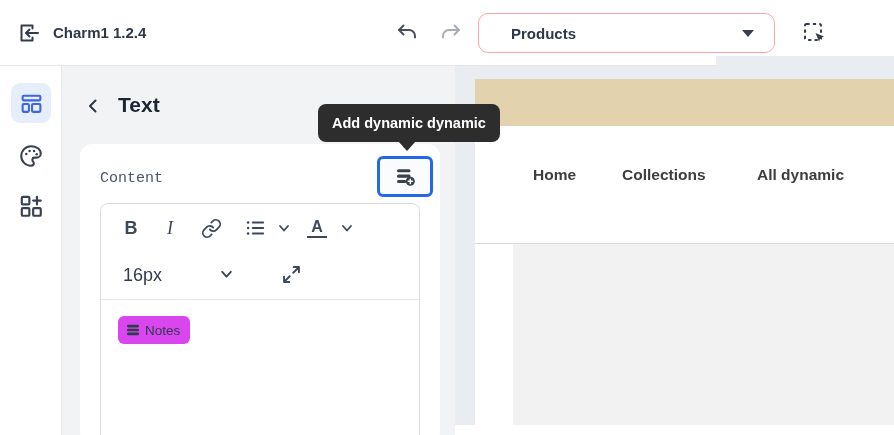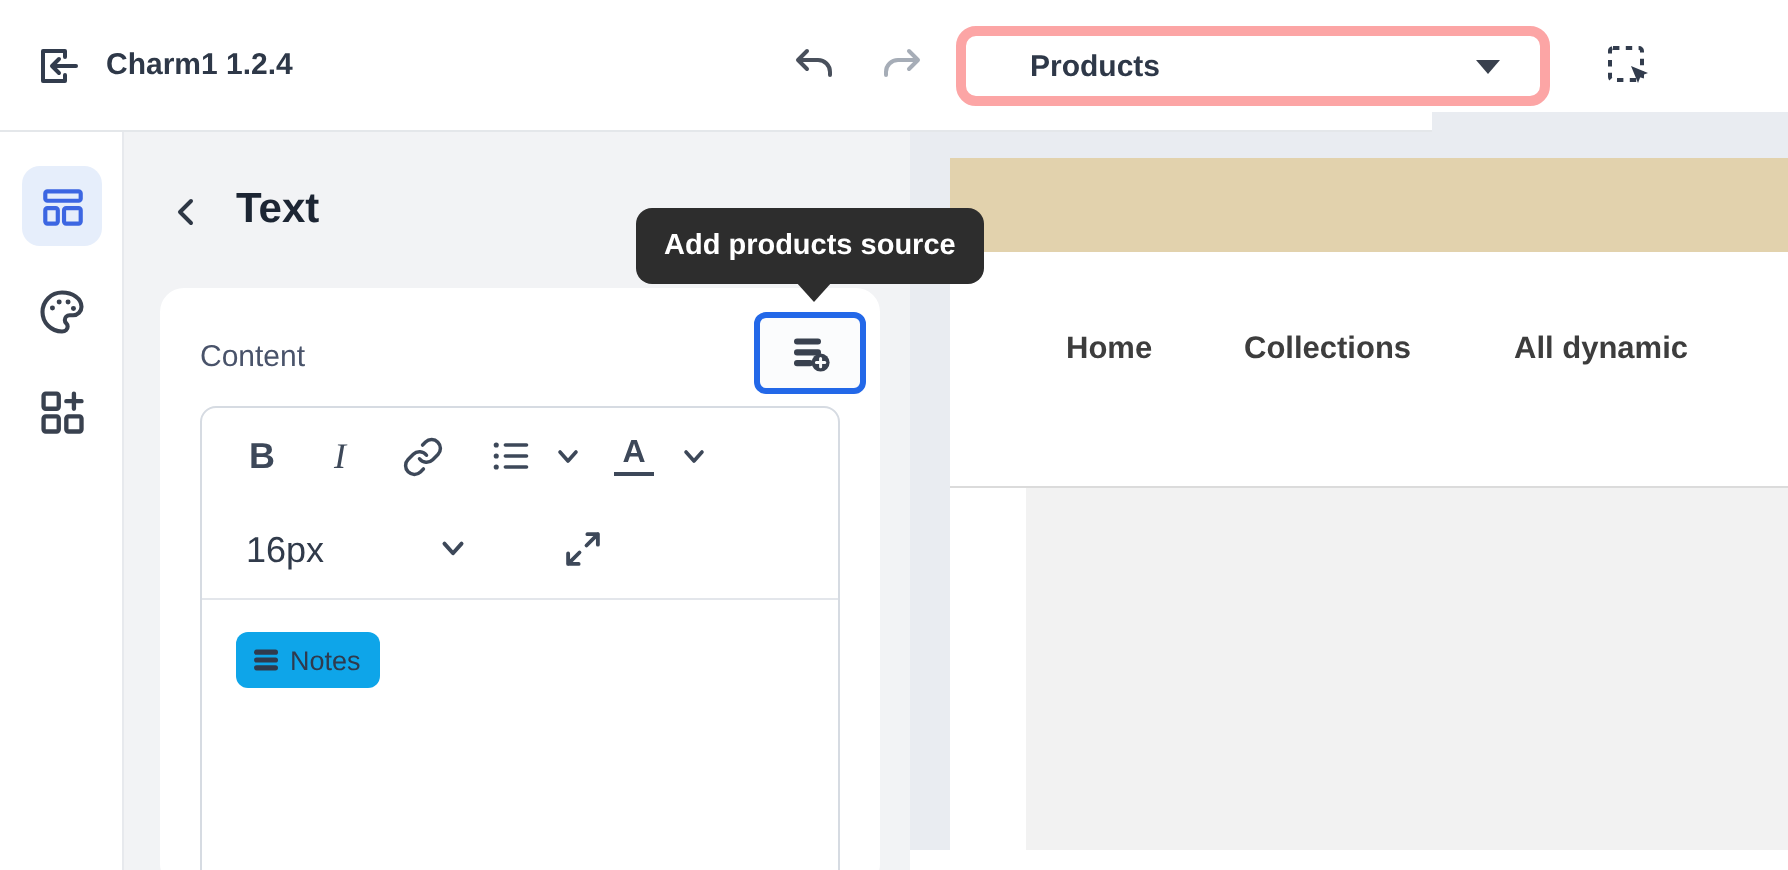--- a/index.html
+++ b/index.html
@@ -12,21 +12,21 @@
   svg { display:block; }
 
   
   .topbar { position:absolute; left:0; top:0; width:716px; height:66px;
     background:#fff; border-bottom:1px solid #e4e7ea; z-index:20; }
   .exit-btn { position:absolute; left:14px; top:19px; width:28px; height:28px; cursor:pointer; }
   .app-title { position:absolute; left:53px; top:24px; font-size:15px; font-weight:700; color:#2e3848; }
   .undo-btn { position:absolute; left:395px; top:21px; width:24px; height:24px; }
   .redo-btn { position:absolute; left:439px; top:21px; width:24px; height:24px; }
   .page-select { position:absolute; left:478px; top:13px; width:297px; height:40px;
-    border:5px solid #fca5a5; border-radius:10px; background:#fff;
+    border:1px solid #fca5a5; border-radius:10px; background:#fff;
     display:flex; align-items:center; padding:0 20px 0 32px; cursor:pointer; }
   .page-select-label { font-size:15px; font-weight:700; color:#2e3848; }
   .page-select-caret { margin-left:auto; width:0; height:0;
     border-left:6px solid transparent; border-right:6px solid transparent;
     border-top:7px solid #39404d; }
   .inspect-btn { position:absolute; left:801px; top:20px; width:27px; height:27px; }
 
   
   .rail { position:absolute; left:0; top:66px; width:62px; height:369px;
     background:#fff; border-right:1px solid #e7e9ed; z-index:10; }
@@ -39,21 +39,21 @@
 
   
   .panel { position:absolute; left:62px; top:66px; width:393px; height:369px;
     background:#f2f3f5; z-index:9;text-align:center; }
   .panel-header { position:absolute; left:0; top:0; width:100%; height:78px; }
   .back-btn { position:absolute; left:22px; top:31px; width:18px; height:18px; cursor:pointer; }
   .panel-title { position:absolute; left:56px; top:27px; font-size:21px; font-weight:700; color:#1c2533; }
 
   .card { position:absolute; left:18px; top:78px; width:360px; height:300px;
     background:#fff; border-radius:12px; }
-  .card-row-label { position:absolute; left:20px; top:26px; font-size:15px; color:#49536a; }
+  .card-row-label { position:absolute; left:20px; top:26px; font-size:15px; color:#49536a;font-family:Liberation Mono, monospace; }
 
   .dyn-btn-highlight { position:absolute; left:297px; top:12px; width:56px; height:41px;
     border:3px solid #2368e8; border-radius:6px; background:#fbfcfd;
     display:flex; align-items:center; justify-content:center; cursor:pointer; }
 
   .editor { position:absolute; left:20px; top:59px; width:320px; height:238px;
     border:1px solid #d6dbe2; border-radius:8px 8px 0 0; background:#fff; }
   .tb-row1 { position:absolute; left:0; top:0; width:100%; height:47px; }
   .tb-row2 { position:absolute; left:0; top:47px; width:100%; height:48px; }
   .tb-sep  { position:absolute; left:0; top:95px; width:100%; height:1px; background:#e3e6eb; }
@@ -69,21 +69,21 @@
   .tb-chev2  { left:237px; width:18px; }
 
   .size-select { position:absolute; left:22px; top:12px; width:130px; height:24px;
     display:flex; align-items:center; cursor:pointer; }
   .size-value { font-size:18px; color:#313b4b; }
   .size-chev  { position:absolute; left:118px; top:16px; }
   .expand-btn { position:absolute; left:180px; top:13px; width:21px; height:21px; cursor:pointer; }
 
   .editor-body { position:absolute; left:0; top:96px; width:100%; bottom:0; }
   .chip { position:absolute; left:17px; top:16px; height:28px; padding:0 10px 0 8px;
-    background:#0ea5e9; border-radius:6px; display:flex; align-items:center; gap:5px; cursor:pointer; }
+    background:#d946ef; border-radius:6px; display:flex; align-items:center; gap:5px; cursor:pointer; }
   .chip-label { font-size:13.5px; color:#2f3a4d; }
 
   
   .tooltip { position:absolute; left:318px; top:104px; height:38px; padding:0 14px;
     background:#2d2d2d; border-radius:8px; color:#fff; font-size:14.5px; font-weight:600;
     line-height:38px; white-space:nowrap; z-index:40; }
   .tooltip-arrow { position:absolute; left:398px; top:141px; width:0; height:0; z-index:40;
     border-left:9px solid transparent; border-right:9px solid transparent;
     border-top:10px solid #2d2d2d; }
 
@@ -255,14 +255,14 @@
     <div class="nav-row">
       <span class="nav-link nav-home">Home</span>
       <span class="nav-link nav-collections">Collections</span>
       <span class="nav-link nav-all">All dynamic</span>
     </div>
     <div class="section-sep"></div>
     <div class="media-box"></div>
   </div>
 </div>
 
-<div class="tooltip">Add products source</div>
+<div class="tooltip">Add dynamic dynamic</div>
 <div class="tooltip-arrow"></div>
 
 </body></html>

